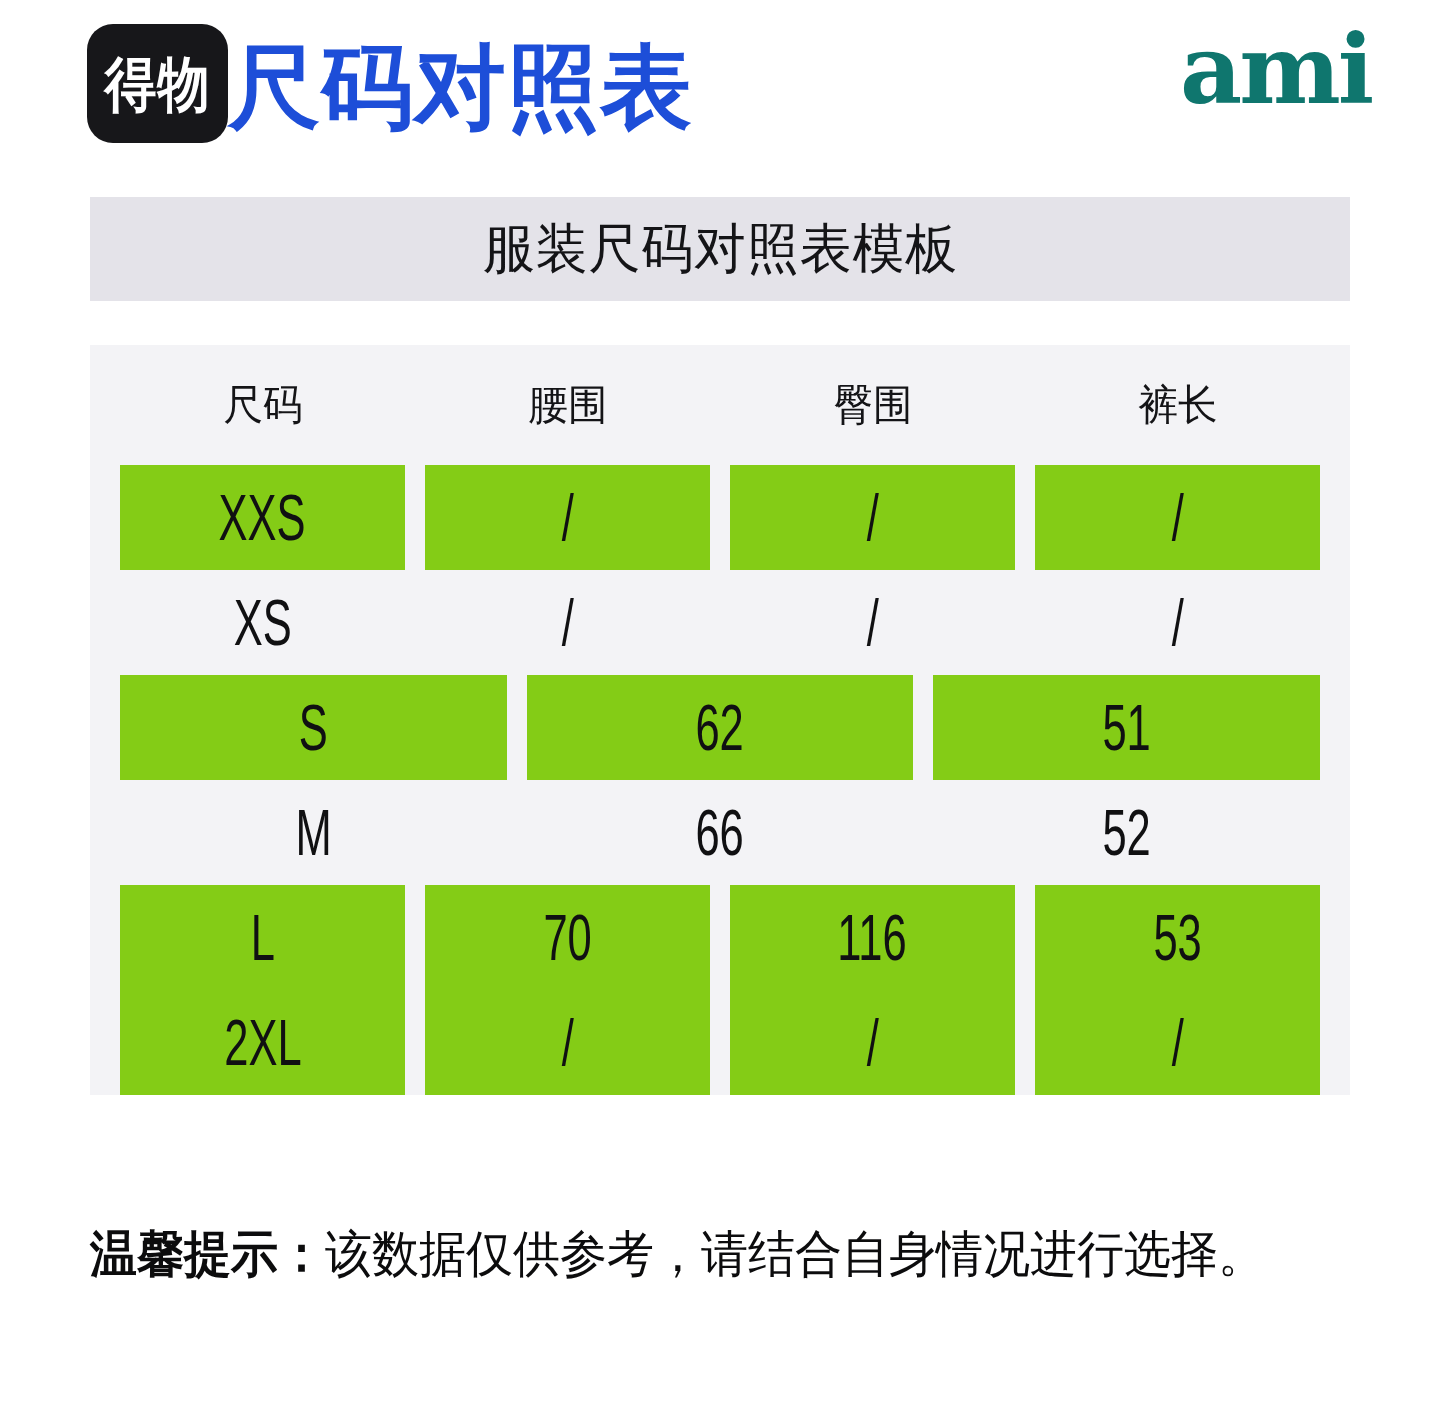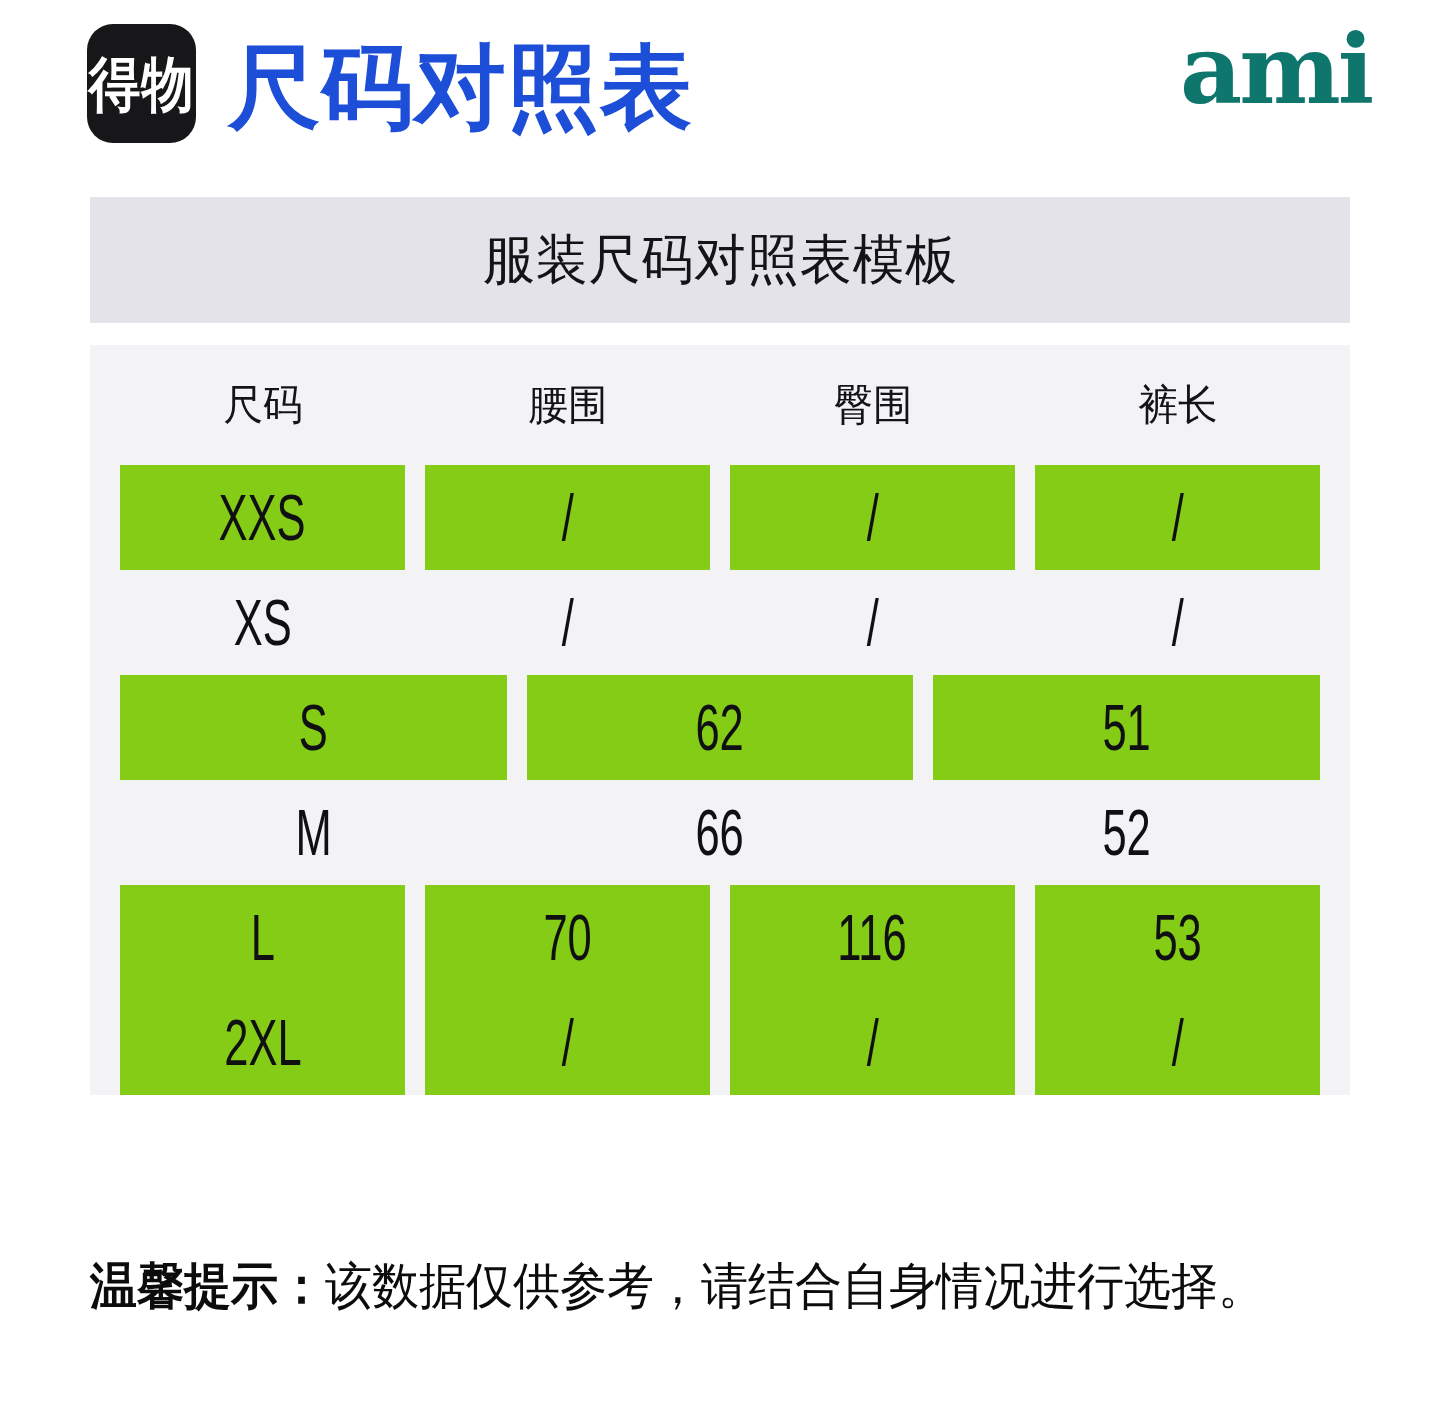--- a/index.html
+++ b/index.html
@@ -7,21 +7,21 @@
   body {
     background:#ffffff;
     font-family:"Liberation Sans", sans-serif;
     position:relative;
     overflow:hidden;
   }
 
   
   .logo-box {
     position:absolute; left:87px; top:24px;
-    width:109px; height:119px;
+    width:141px; height:119px;
     background:#17171a; border-radius:26px;
     display:flex; align-items:center; justify-content:center;
   }
   .logo-box .logo-text {
     color:#ffffff; font-size:52px; font-weight:700;
     letter-spacing:1px; line-height:1;
     display:inline-block; transform:scaleY(1.15);
   }
   .page-title {
     position:absolute; left:228px; top:34px;
@@ -31,21 +31,21 @@
   .brand-logo {
     position:absolute; left:1180px; top:22px;
     font-family:"DejaVu Serif", serif;
     font-size:96px; font-weight:700; color:#0f766e;
     line-height:1; letter-spacing:-3px; white-space:nowrap;text-align:center;
   }
 
   
   .banner {
     position:absolute; left:90px; top:197px;
-    width:1260px; height:126px;
+    width:1260px; height:104px;
     background:#e4e3e9;
     display:flex; align-items:center; justify-content:center;
   }
   .banner-title {
     font-size:54px; color:#141417; letter-spacing:1px;
     display:inline-block; transform:scaleX(0.96);
   }
 
   
   .size-table {
@@ -72,21 +72,20 @@
   .data-cell span {
     font-size:64px; color:#101012; line-height:1;
     display:inline-block; transform:scaleX(0.68);
     white-space:nowrap;
   }
 
   
   .tip {
     position:absolute; left:90px; top:1221px;
     white-space:nowrap;
-    margin-top:32px;
   }
   .tip-inner {
     display:inline-block; transform:scaleX(0.94); transform-origin:left center;
     font-size:50px; color:#0c0c0d;
   }
   .tip-label { font-weight:700; }
 </style>
 </head>
 <body>
 

